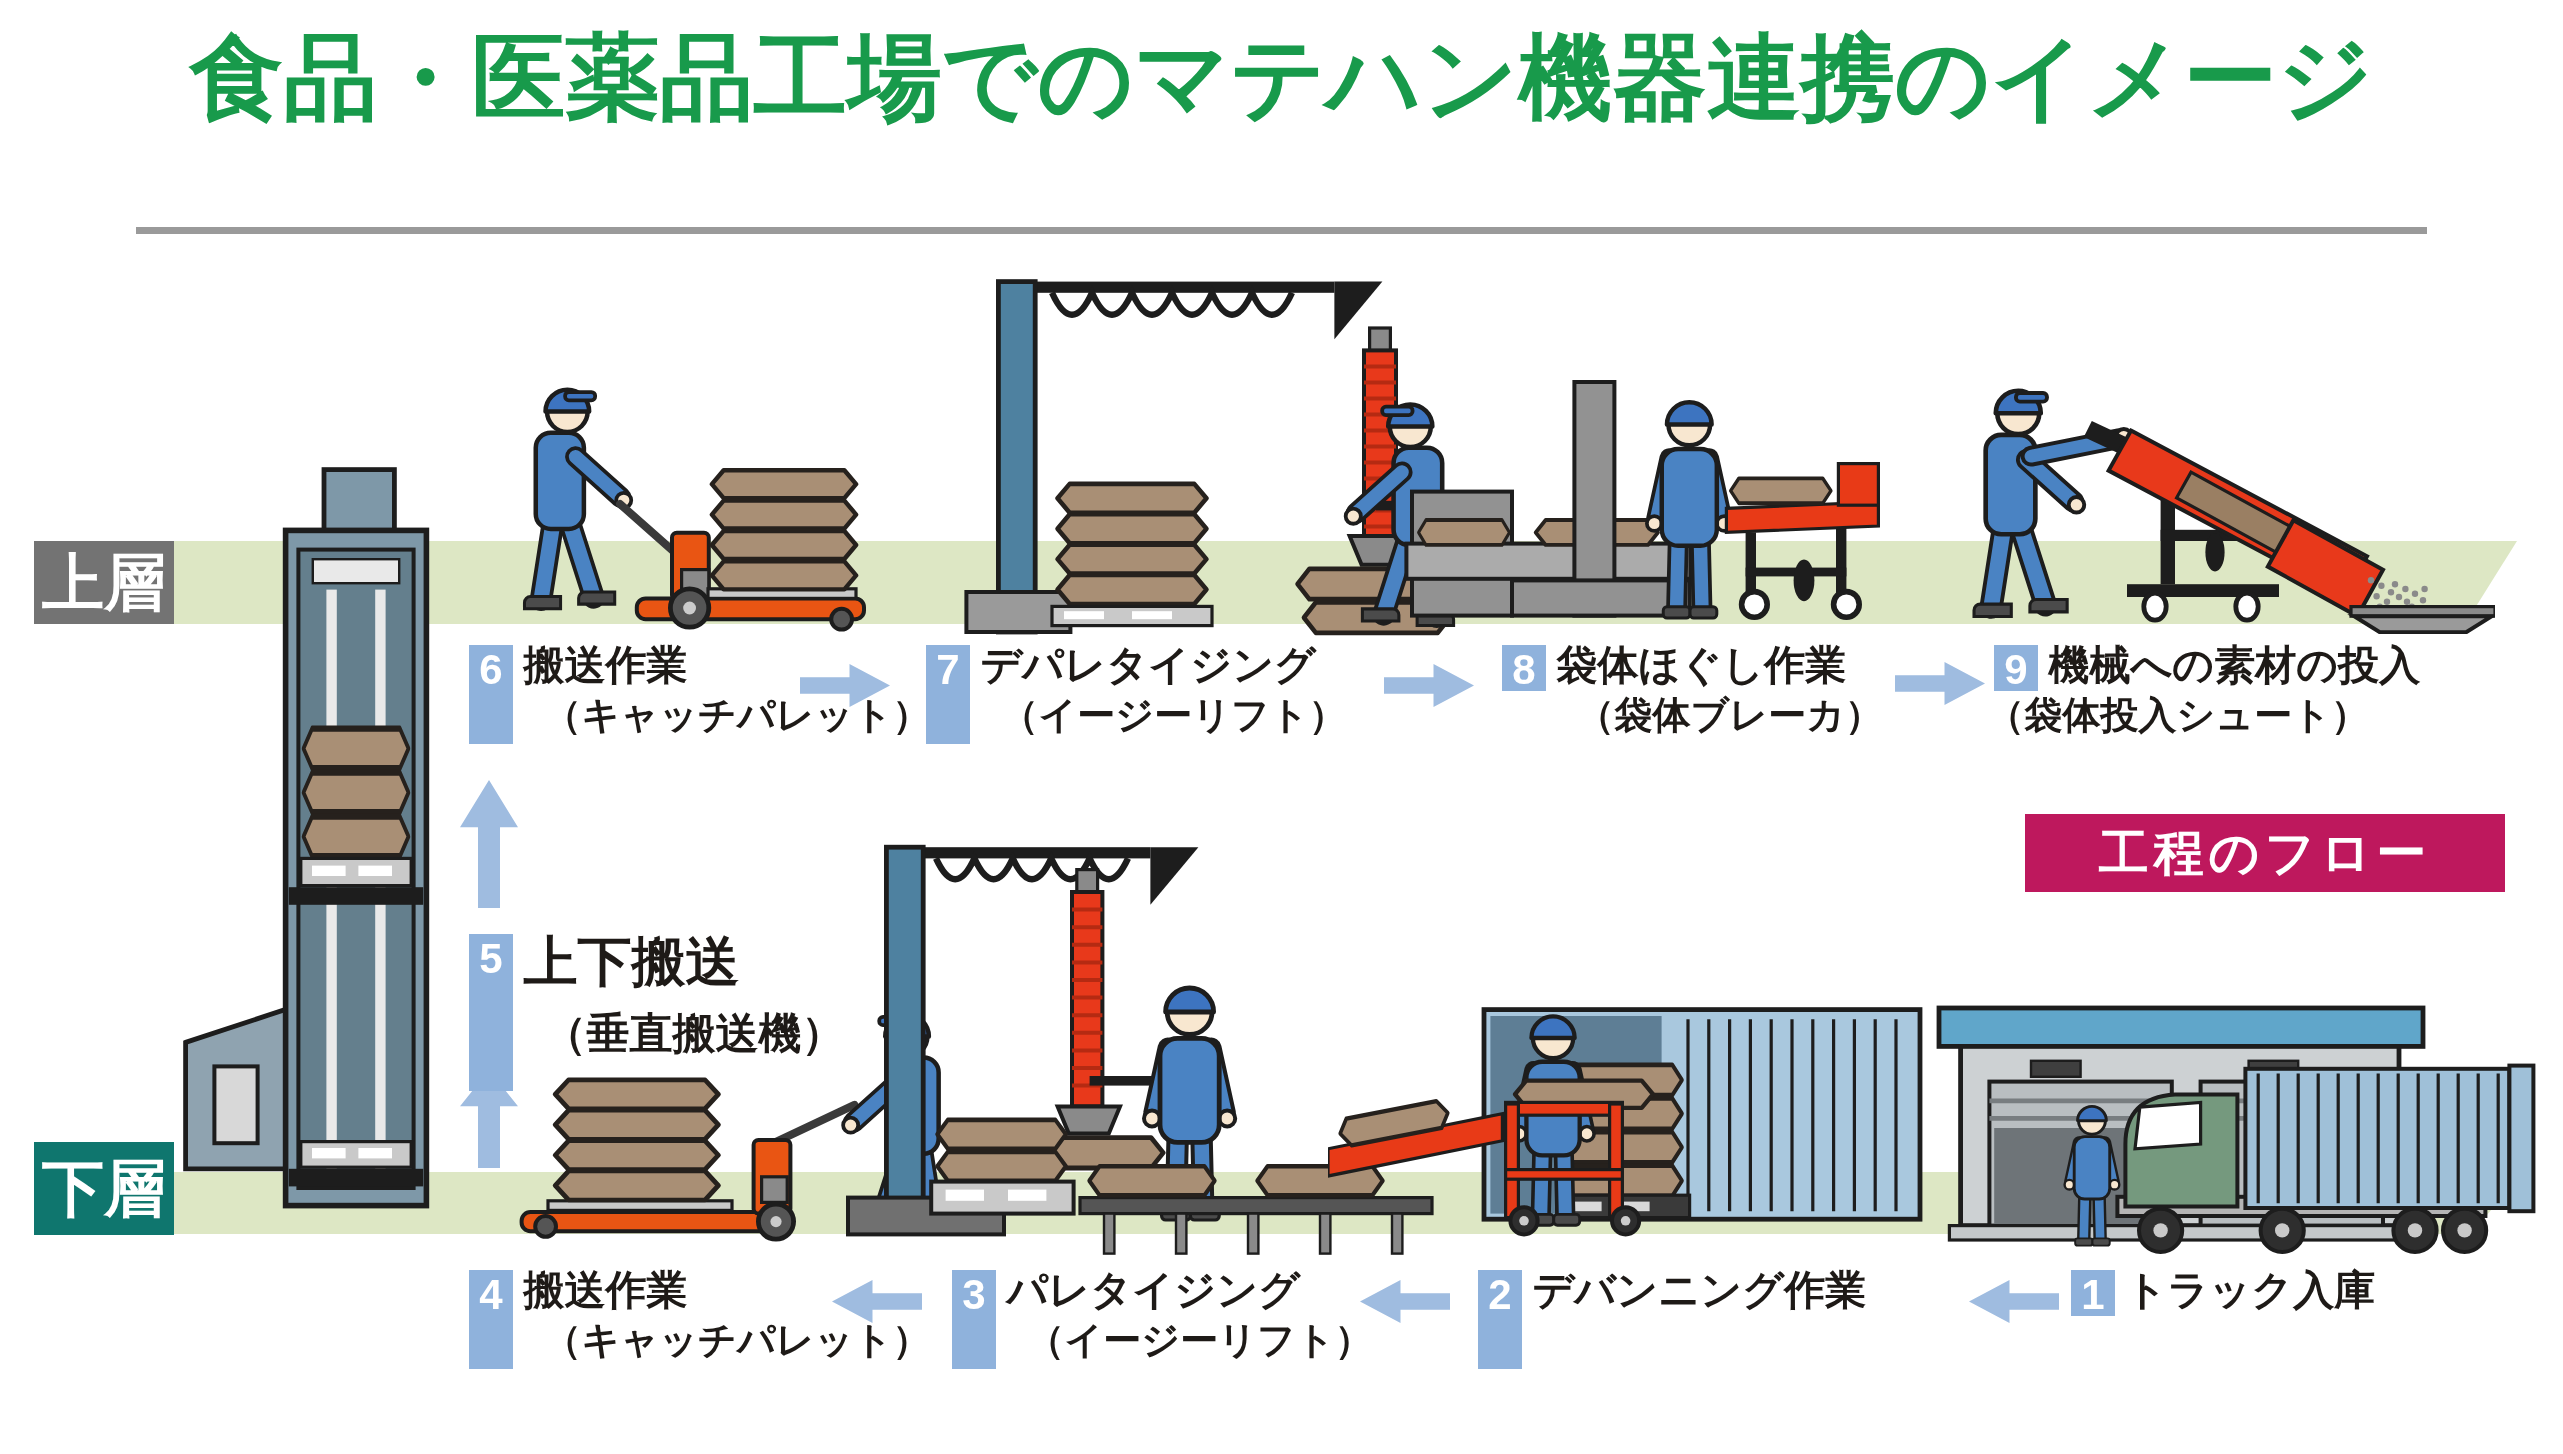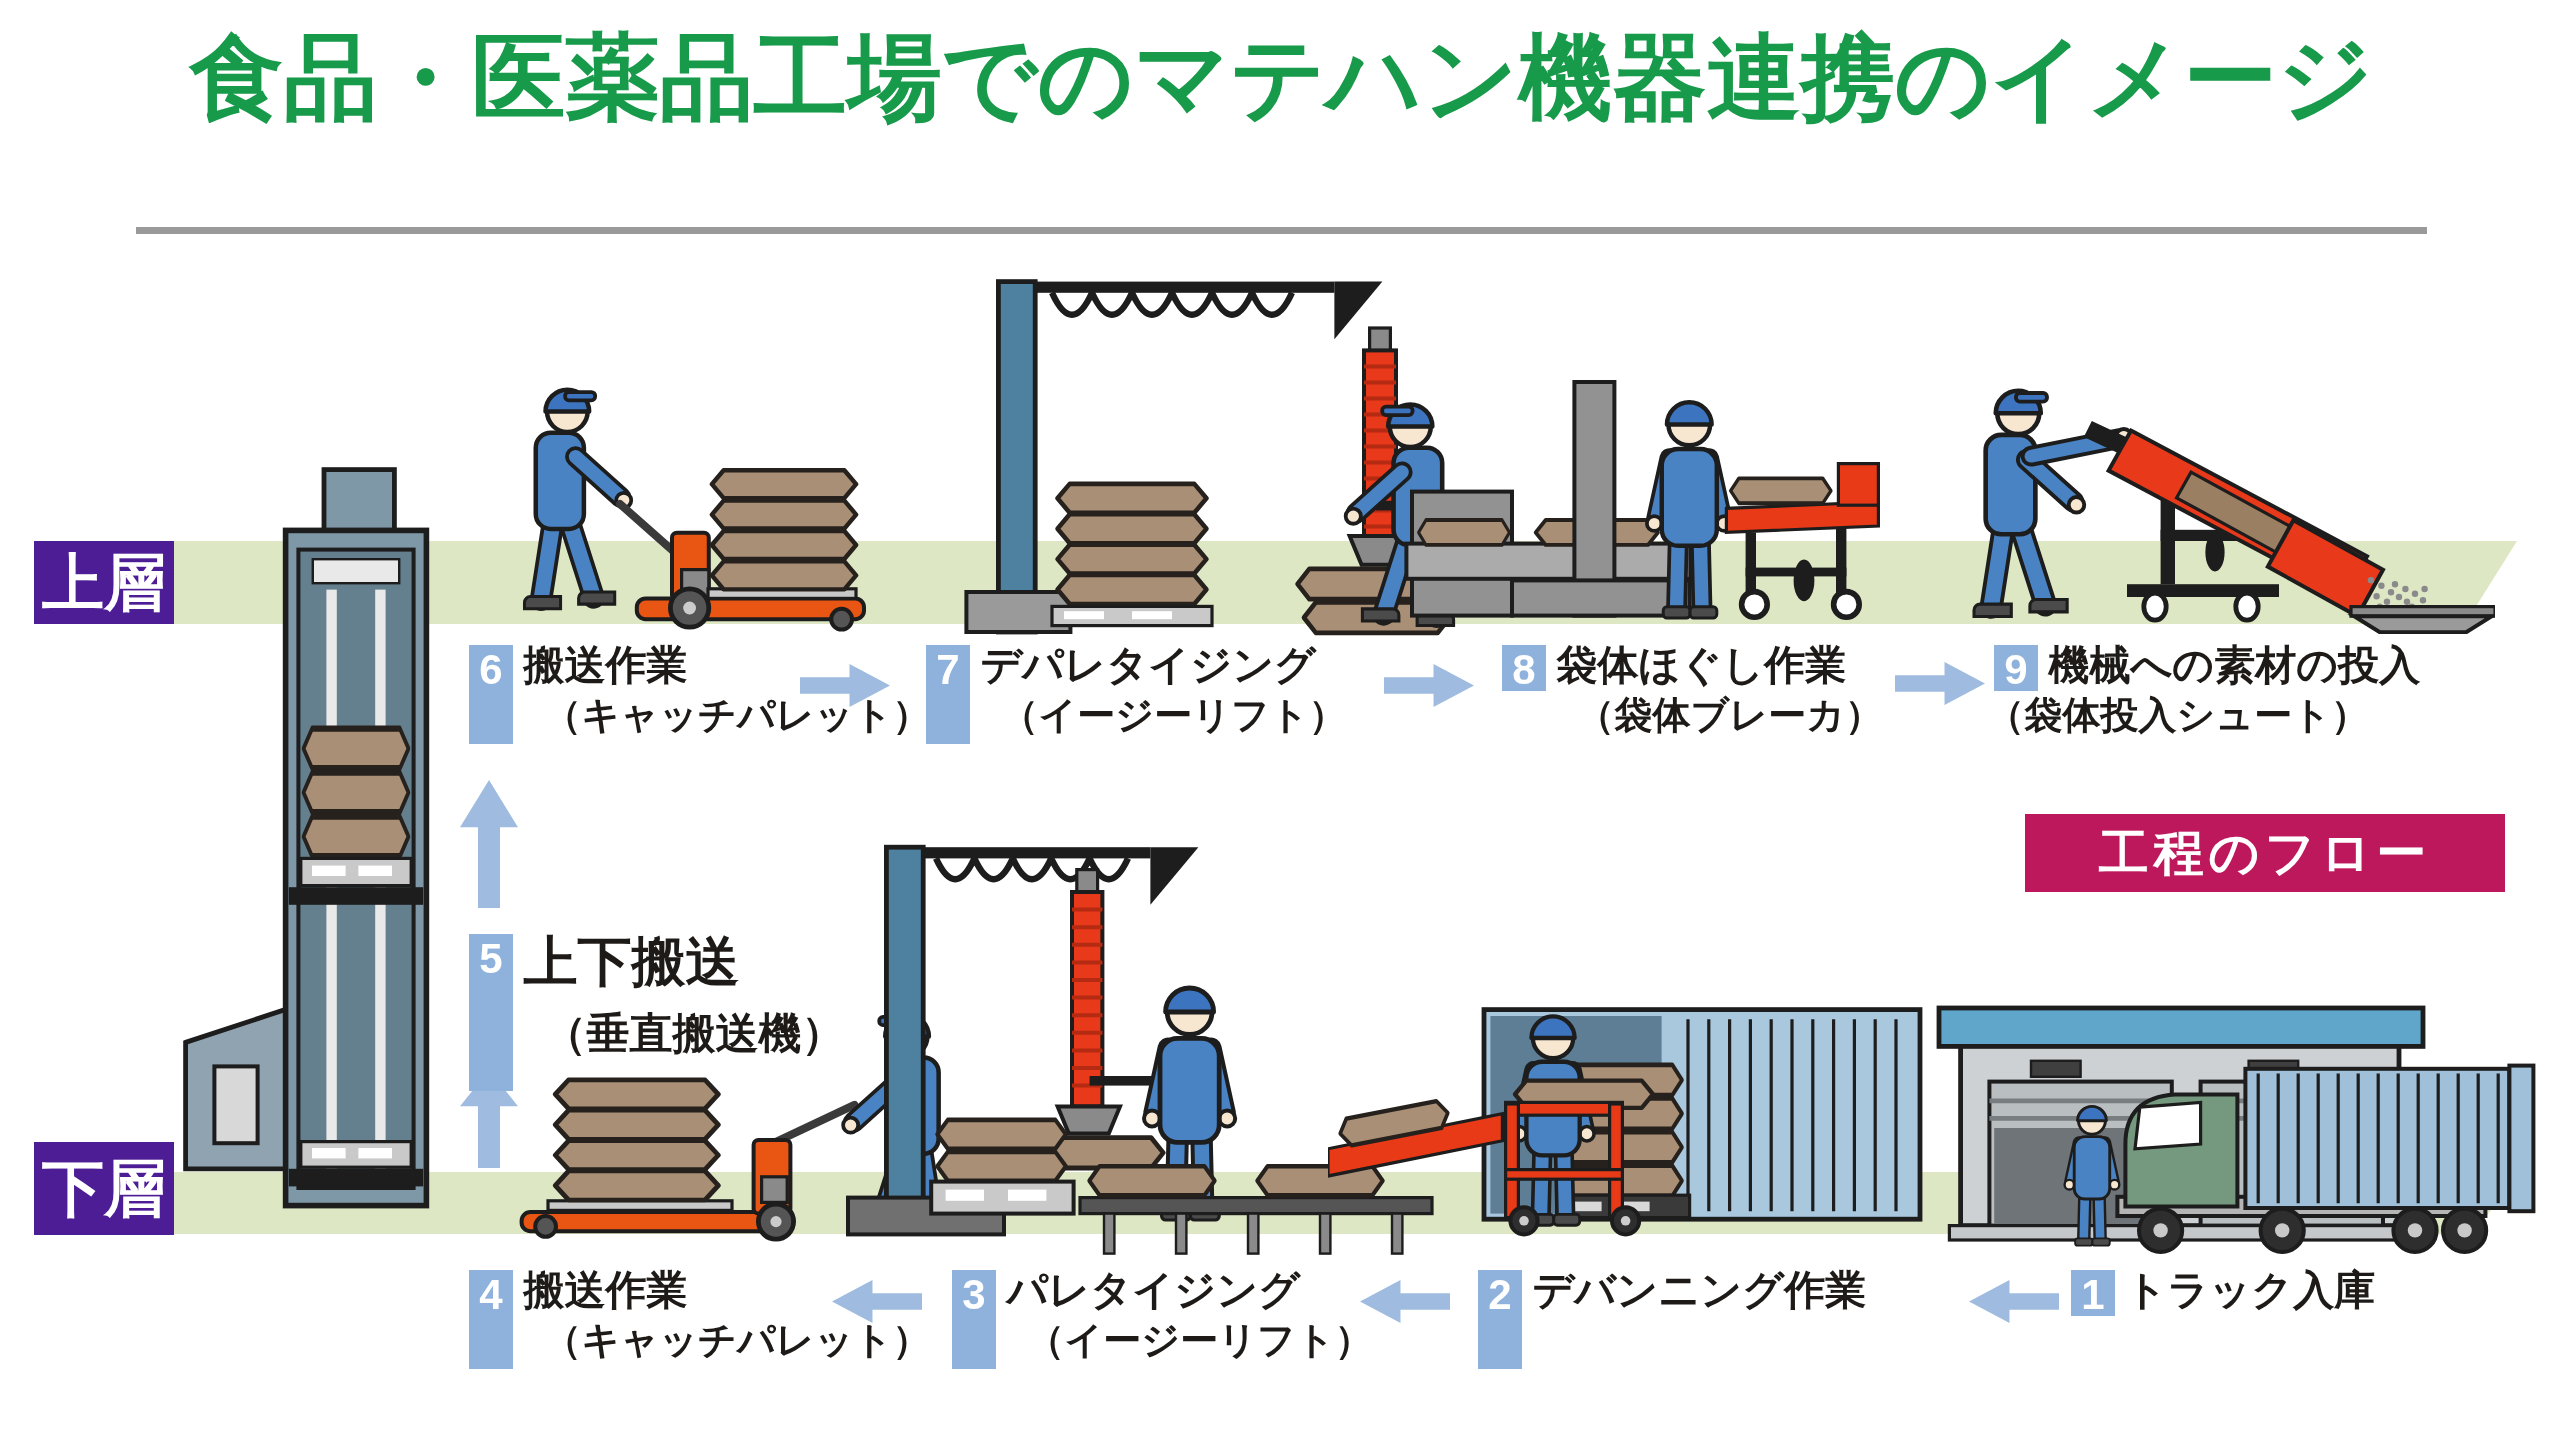--- a/index.html
+++ b/index.html
@@ -13,22 +13,22 @@
     white-space:nowrap;
   }
   .rule{position:absolute; left:136px; top:227px; width:2291px; height:7.2px; background:#9A9A9A;}
   .band{position:absolute; background:#DDE7C4; clip-path:polygon(0 0,100% 0,calc(100% - 52px) 100%,0 100%);}
   .band.upper{left:34px; top:541px; width:2483px; height:83px;}
   .band.lower{left:34px; top:1172px; width:2489px; height:62px;}
   .layer-tag{
     position:absolute; display:flex; align-items:center; justify-content:center;
     width:140px; color:#fff; font-weight:bold; font-size:62px; z-index:5;
   }
-  .layer-tag.upper{left:34px; top:541px; height:83px; background:#4c1d95;}
-  .layer-tag.lower{left:34px; top:1142px; height:93px; background:#4c1d95;}
+  .layer-tag.upper{left:34px; top:541px; height:83px; background:#737373;}
+  .layer-tag.lower{left:34px; top:1142px; height:93px; background:#0f766e;}
   .illo{position:absolute; z-index:3;}
   .step-label{position:absolute; display:flex; gap:10.4px; align-items:flex-start; z-index:6;}
   .num{
     width:44px; height:99px; background:#8FB2DC; color:#fff; font-weight:bold;
     font-size:42px; line-height:1.1; text-align:center; padding-top:1.6px; box-sizing:border-box;
     flex:0 0 auto;
   }
   .num.short{height:46px;}
   .num.x5{height:157px;}
   .txt{display:flex; flex-direction:column;}

